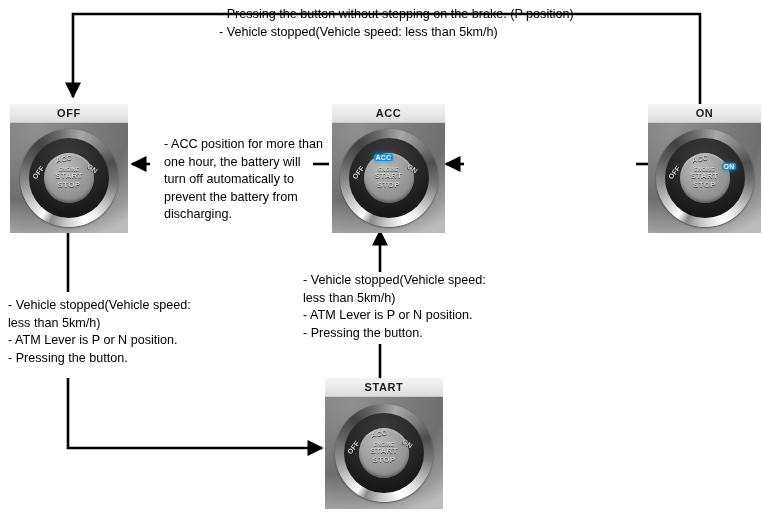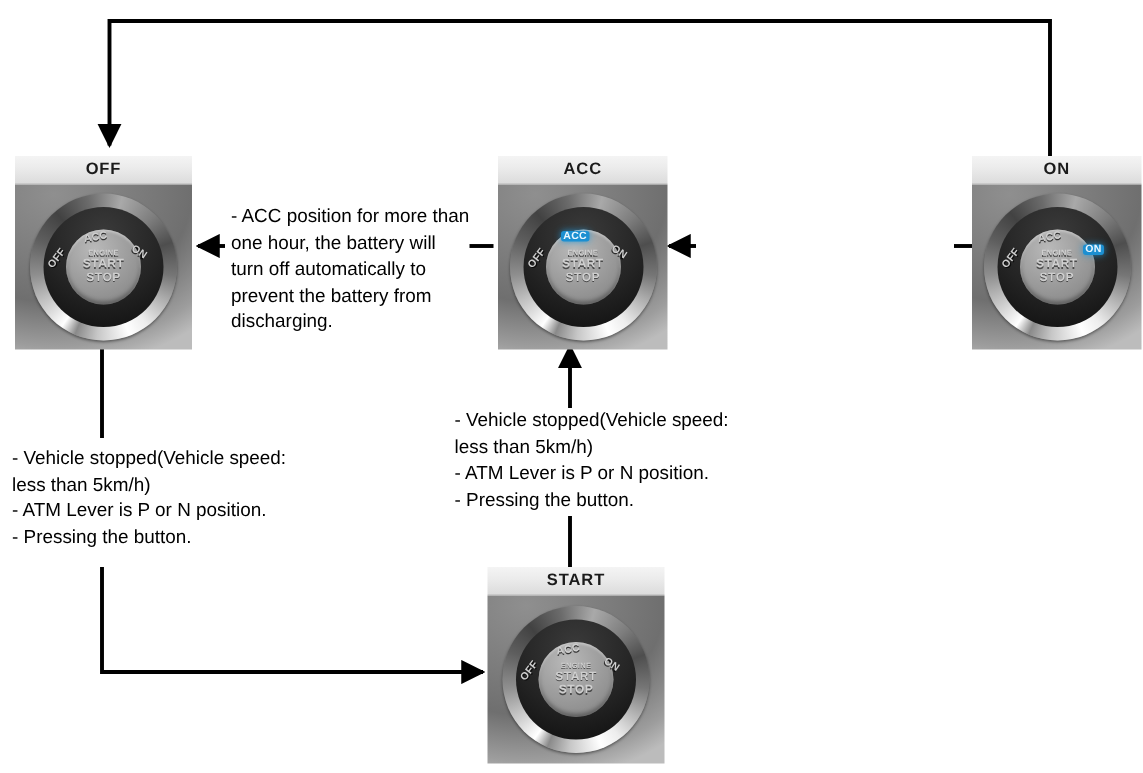--- a/index.html
+++ b/index.html
@@ -193,22 +193,24 @@
             <i class="kf-3">STOP</i>
           </div>
         </div>
         <span class="ring-label" style="left:11px;top:40px;transform:rotate(-52deg);">OFF</span>
         <span class="ring-label" style="left:36px;top:26px;transform:rotate(-10deg);">ACC</span>
         <span class="ring-label" style="left:67px;top:36px;transform:rotate(34deg);">ON</span>
       </div>
     </div>
   </div>
 
-
-  <div class="note" style="left:154px;top:136px;width:176px;">- ACC position for more than
+  <div class="note" style="left:219px;top:6px;width:400px;">- Pressing the button without stepping on the brake. (P position)
+- Vehicle stopped(Vehicle speed: less than 5km/h)</div>
+
+  <div class="note" style="left:164px;top:136px;width:176px;">- ACC position for more than
   one hour, the battery will
 turn off automatically to
 prevent the battery from
 discharging.</div>
 
 
   <div class="note" style="left:303px;top:272px;width:215px;">- Vehicle stopped(Vehicle speed:
   less than 5km/h)
 - ATM Lever is P or N position.
 - Pressing the button.</div>

